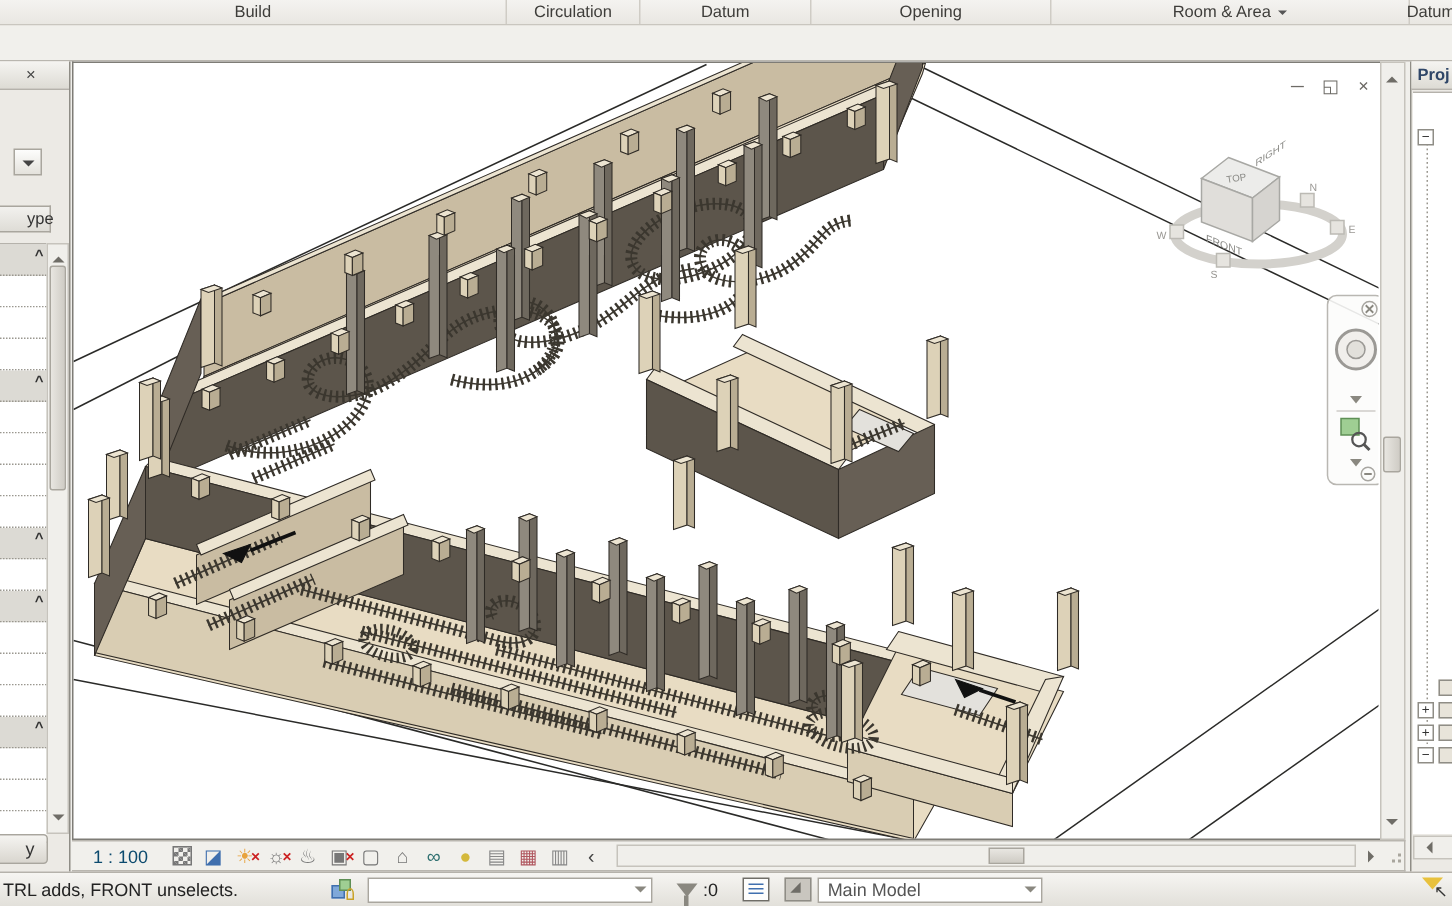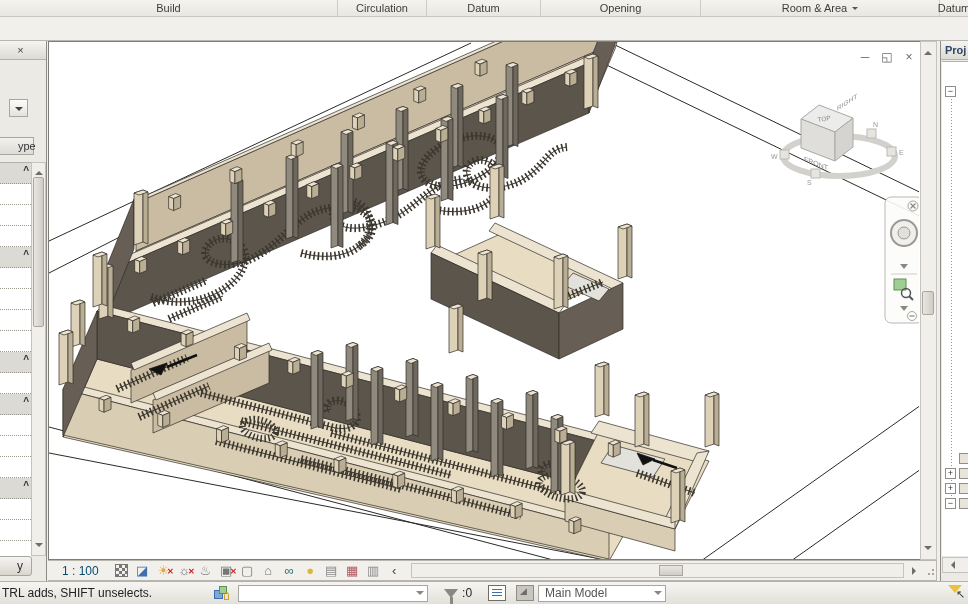--- a/index.html
+++ b/index.html
@@ -584,39 +584,39 @@
     <div class="tri" style="position:absolute; left:4px; top:4px; border-left-color:#6f6d67"></div>
   </div>
   <div id="grip">
     <i style="left:8px; top:8px"></i>
       <i style="left:4px; top:8px"></i>
       <i style="left:8px; top:4px"></i>
   </div>
 </div>
 
 <div id="statusbar">
-  <span id="sb-msg">TRL adds, SHIFT unselects.</span>
+  <span id="sb-msg">TRL adds, FRONT unselects.</span>
   <div class="worker-icon" style="margin-left:62px">
     <div class="b1"></div>
       <div class="b2"></div>
       <div class="key"></div>
   </div>
   <div class="sb-combo" style="width:190px; margin-left:8px">
     <span></span>
       <span class="combo-arr"></span>
   </div>
   <div class="funnel" style="margin-left:16px"></div>
   <span style="margin-left:4px">:0</span>
   <div class="sb-icon listicon" style="margin-left:16px">
     <i style="top:3px"></i>
       <i style="top:6px"></i>
       <i style="top:9px"></i>
   </div>
   <div class="sb-icon opticon" style="margin-left:10px"></div>
-  <div class="sb-combo" style="width:128px; margin-left:4px">
+  <div class="sb-combo" style="width:150px; margin-left:4px">
     <span>Main Model</span>
     <span class="combo-arr"></span>
   </div>
   <div class="filter-cursor" style="margin-left:auto; margin-right:2px">
     <div class="f"></div>
       <div class="c">↖</div>
   </div>
 </div>
 
 </body></html>

